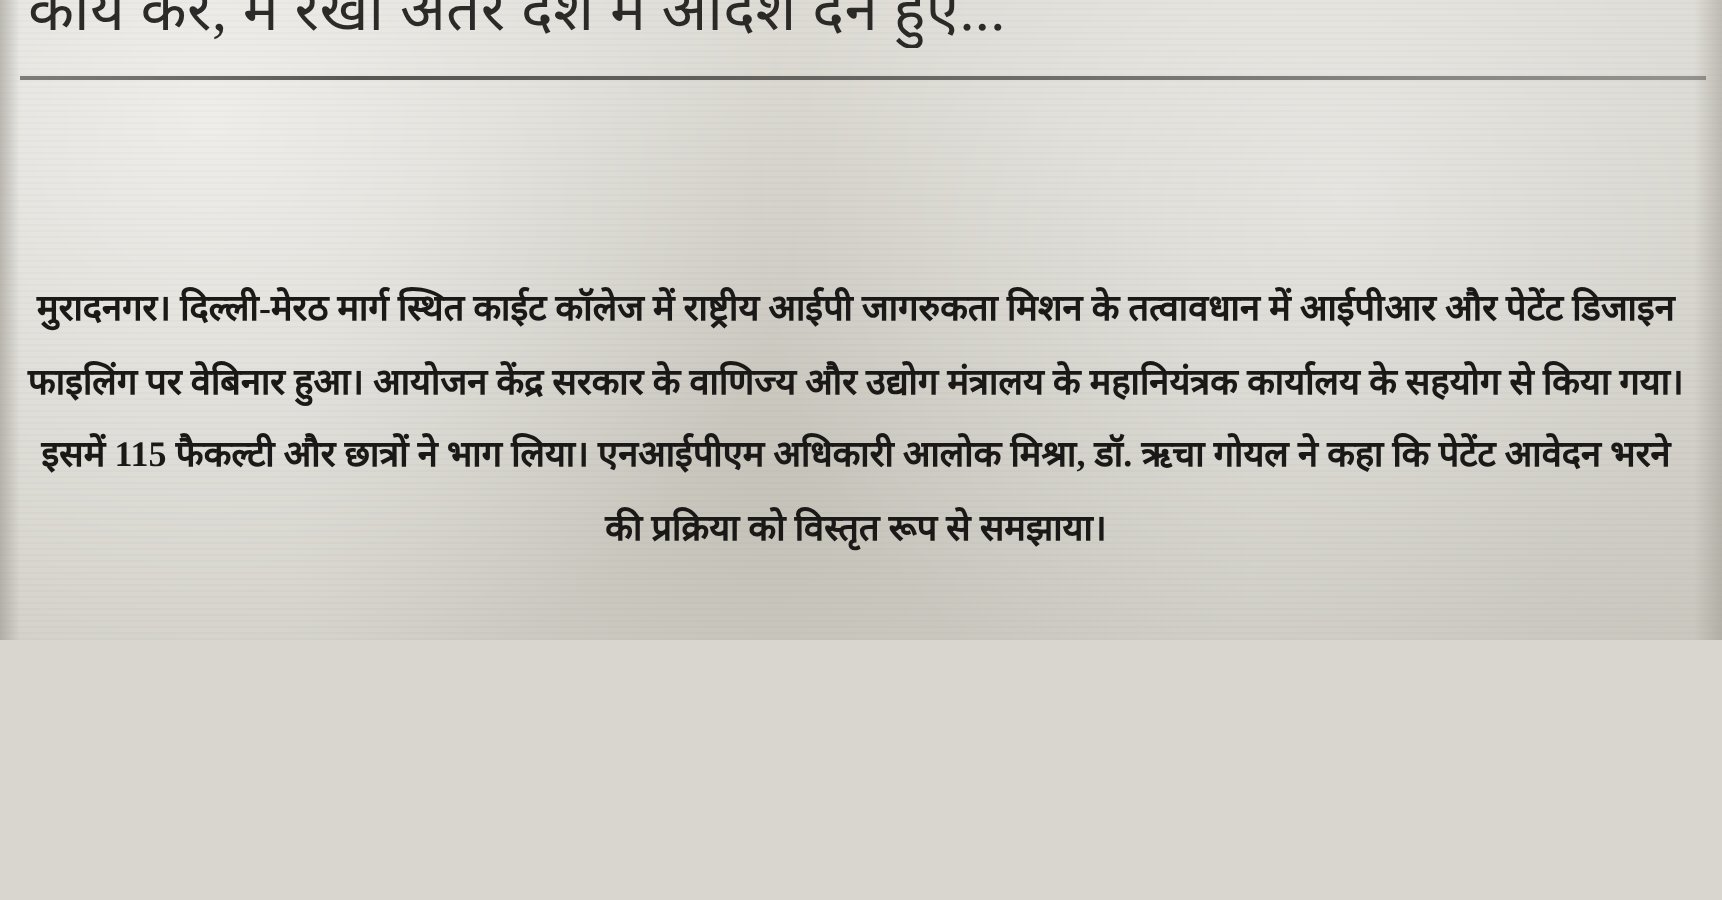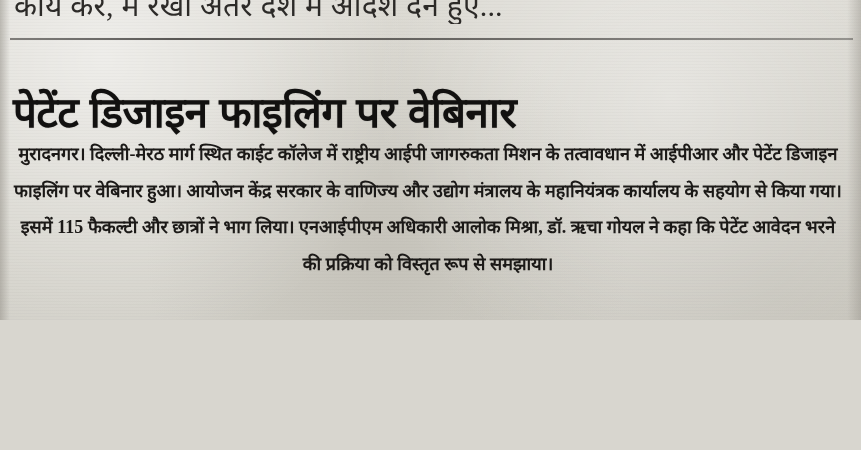--- a/index.html
+++ b/index.html
@@ -158,21 +158,20 @@
 <div class="page">
 
   <div class="grain"></div>
   <div class="edge-left"></div>
   <div class="edge-right"></div>
 
   <div class="clipped-line">कार्य करें, मैं रेखा अंतर देश में आदेश देने हुए...</div>
 
   <div class="top-rule"></div>
 
-  <h1 class="headline">पेटेंट डिजाइन फाइलिंग पर वेबिनार</h1>
 
   <div class="body-text">
     <p>मुरादनगर। दिल्ली-मेरठ मार्ग स्थित काईट कॉलेज में राष्ट्रीय आईपी जागरुकता मिशन के तत्वावधान में आईपीआर और पेटेंट डिजाइन फाइलिंग पर वेबिनार हुआ। आयोजन केंद्र सरकार के वाणिज्य और उद्योग मंत्रालय के महानियंत्रक कार्यालय के सहयोग से किया गया। इसमें 115 फैकल्टी और छात्रों ने भाग लिया। एनआईपीएम अधिकारी आलोक मिश्रा, डॉ. ऋचा गोयल ने कहा कि पेटेंट आवेदन भरने की प्रक्रिया को विस्तृत रूप से समझाया।</p>
   </div>
 
   <div class="bottom-band"></div>
   <div class="bottom-rule"></div>
   <div class="bottom-white"></div>
 
 </div>

